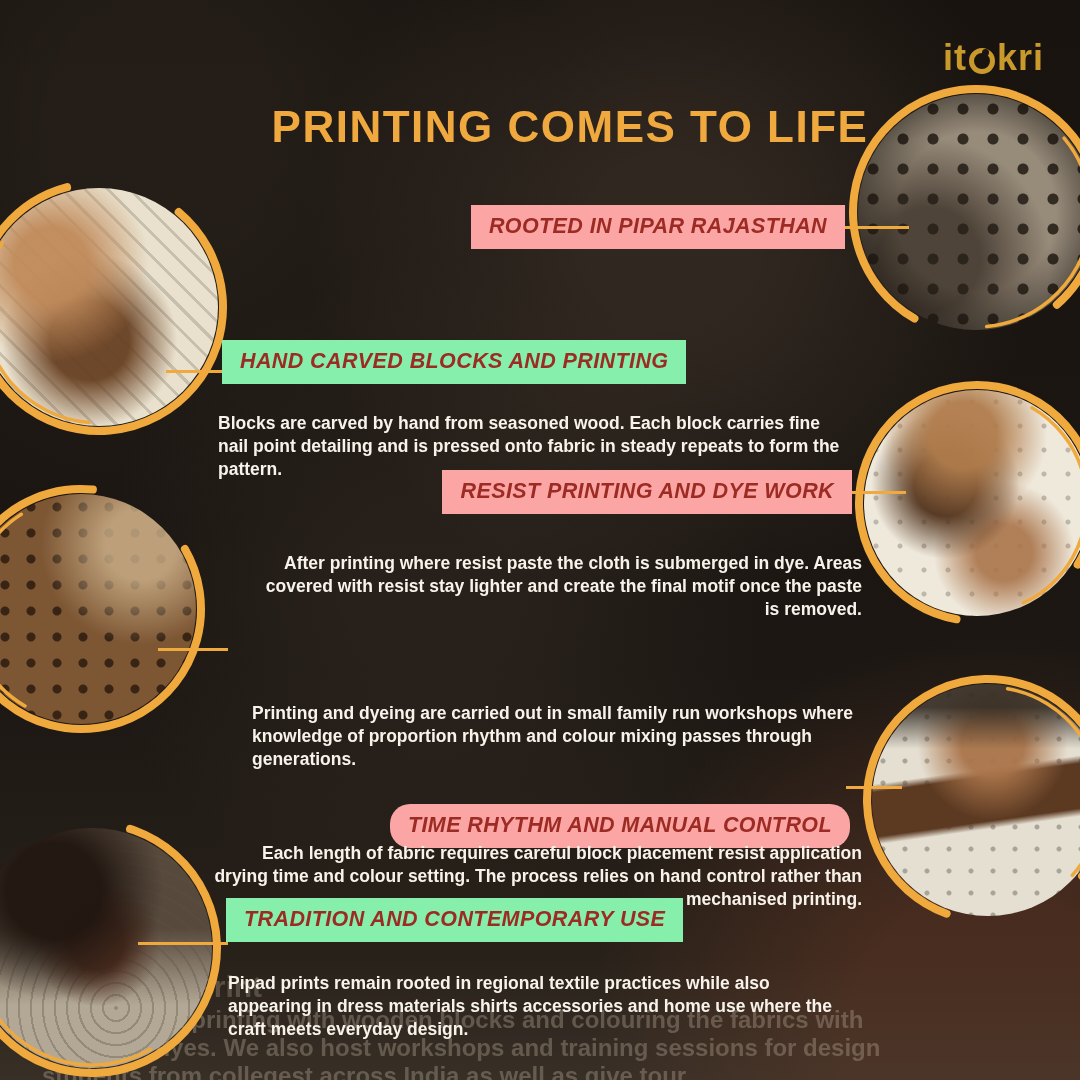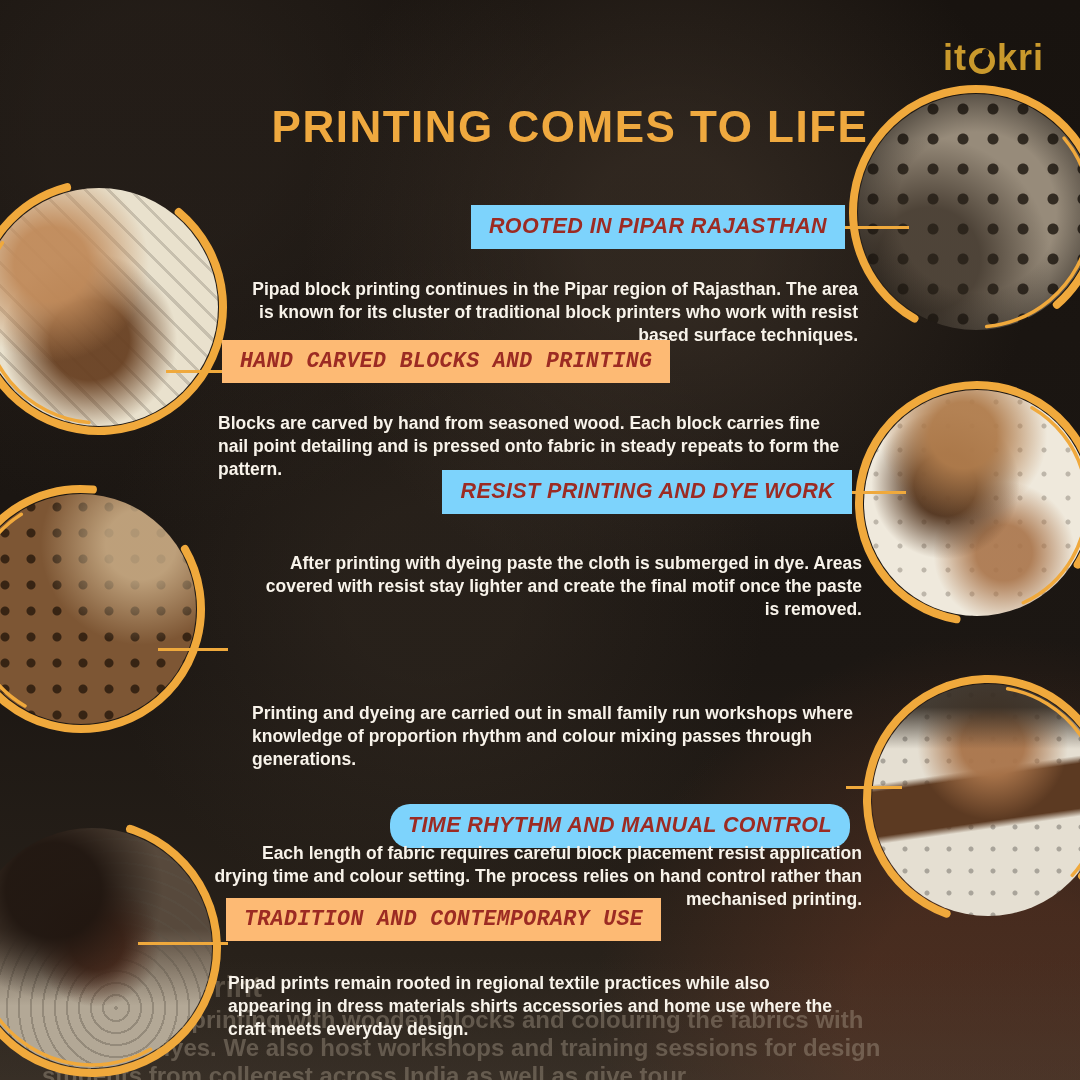--- a/index.html
+++ b/index.html
@@ -110,22 +110,22 @@
   .ln4{left:158px;top:648px;width:70px;}
   .ln5{left:846px;top:786px;width:56px;}
   .ln6{left:138px;top:942px;width:90px;}
 
   
   .pill{
     position:absolute;padding:9px 18px 10px 18px;
     font-size:21.5px;font-weight:800;font-style:italic;letter-spacing:.4px;
     color:#9c2b23;white-space:nowrap;
   }
-  .pill.cream{background:#7dd3fc;}
-  .pill.orange{background:#fdba74;font-family:Liberation Mono, monospace;}
+  .pill.cream{background:#fca5a5;}
+  .pill.orange{background:#86efac;}
   .h1{right:235px;top:205px;}
   .h2{left:222px;top:340px;}
   .h3{right:228px;top:470px;text-align:right;}
   .h4{left:226px;top:627px;}
   .h5{right:230px;top:804px;border-radius:20px;}
   .h6{left:226px;top:898px;}
 
   
   .body-text{
     position:absolute;color:#f8f3ea;font-size:17.5px;font-weight:700;line-height:1.34;
@@ -198,27 +198,26 @@
   </svg>
 
   <div class="connector ln1"></div>
   <div class="connector ln2"></div>
   <div class="connector ln3"></div>
   <div class="connector ln4"></div>
   <div class="connector ln5"></div>
   <div class="connector ln6"></div>
 
   <div class="pill cream h1">ROOTED IN PIPAR RAJASTHAN</div>
-  <p class="body-text b1">Pipad block printing continues in the Pipar region of Rajasthan. The area is known for its cluster of traditional block printers who work with resist based surface techniques.</p>
 
   <div class="pill orange h2">HAND CARVED BLOCKS AND PRINTING</div>
   <p class="body-text b2">Blocks are carved by hand from seasoned wood. Each block carries fine nail point detailing and is pressed onto fabric in steady repeats to form the pattern.</p>
 
   <div class="pill cream h3">RESIST PRINTING AND DYE WORK</div>
-  <p class="body-text b3">After printing with dyeing paste the cloth is submerged in dye. Areas covered with resist stay lighter and create the final motif once the paste is removed.</p>
+  <p class="body-text b3">After printing where resist paste the cloth is submerged in dye. Areas covered with resist stay lighter and create the final motif once the paste is removed.</p>
 
   <p class="body-text b4">Printing and dyeing are carried out in small family run workshops where knowledge of proportion rhythm and colour mixing passes through generations.</p>
 
   <div class="pill cream h5">TIME RHYTHM AND MANUAL CONTROL</div>
   <p class="body-text b5">Each length of fabric requires careful block placement resist application drying time and colour setting. The process relies on hand control rather than mechanised printing.</p>
 
   <div class="pill orange h6">TRADITION AND CONTEMPORARY USE</div>
   <p class="body-text b6">Pipad prints remain rooted in regional textile practices while also appearing in dress materials shirts accessories and home use where the craft meets everyday design.</p>
 
 </div>

